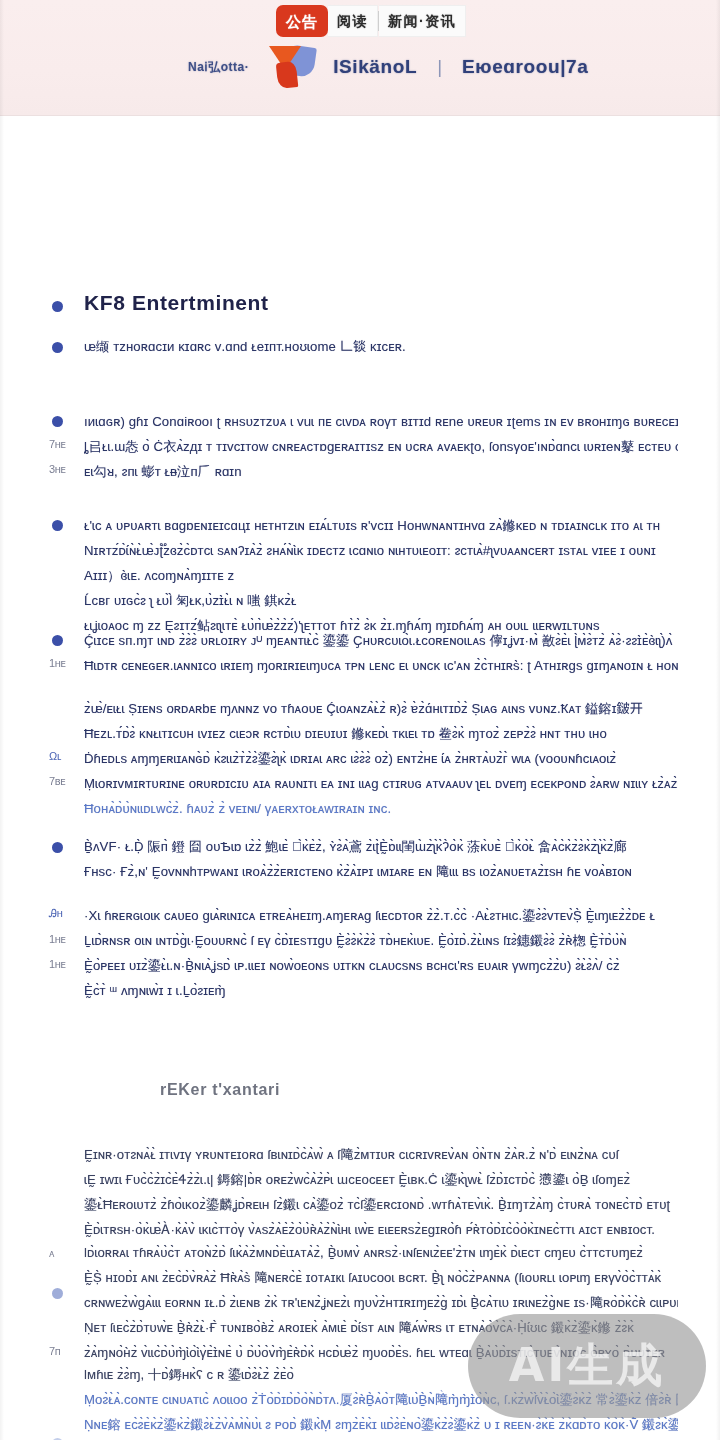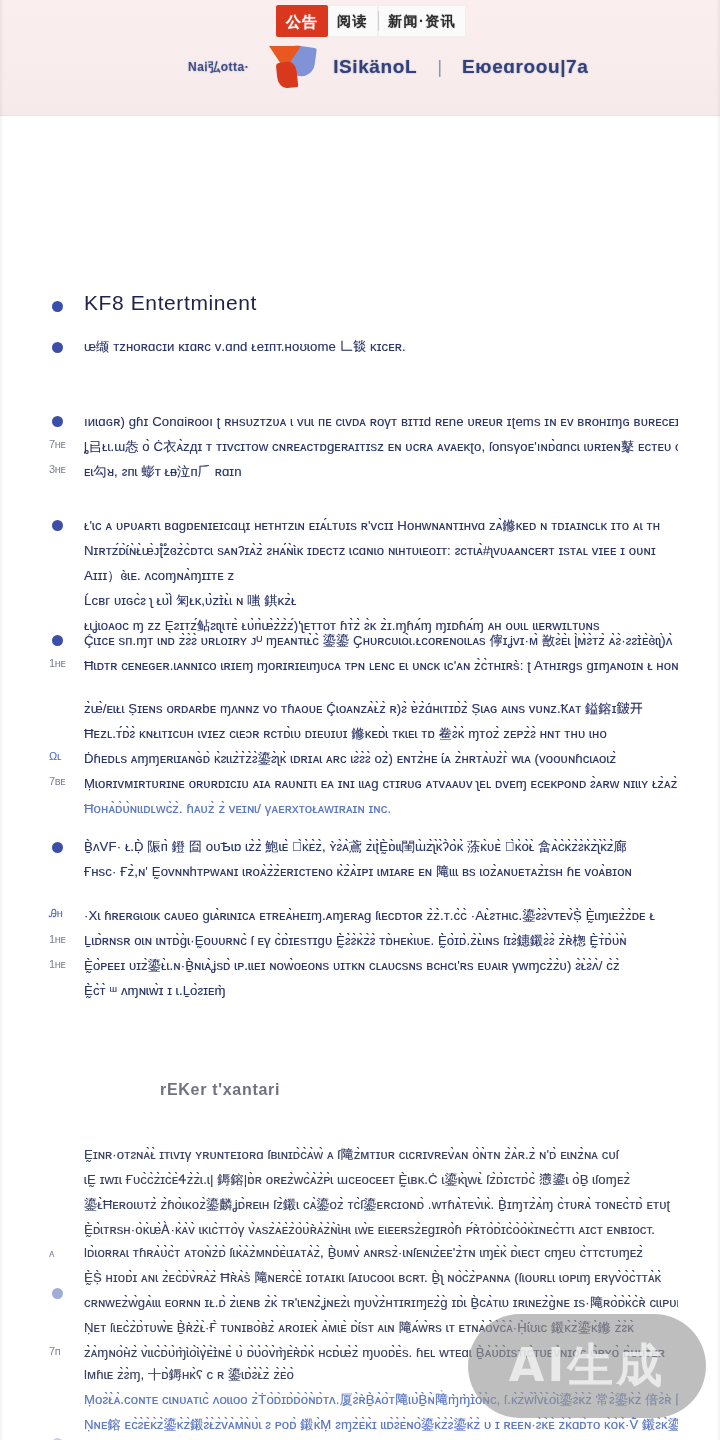--- a/index.html
+++ b/index.html
@@ -45,21 +45,21 @@
   .badge-red {
     background: #d9381e;
     color: #ffffff;
     font-size: 15px;
     font-weight: bold;
     letter-spacing: 1px;
     padding: 3px 10px 3px 10px;
     display: flex;
     align-items: center;
     line-height: 1;
-    border-radius: 2px;
+    border-radius: 7px;
     text-shadow: 0 0 1.2px rgba(255,255,255,.45);
   }
   .badge-white {
     background: #fbfbfb;
     color: #2d2d2d;
     font-size: 14px;
     font-weight: bold;
     letter-spacing: 1.5px;
     padding: 3px 9px;
     display: flex;
@@ -151,21 +151,21 @@
   .content {
     position: relative;
     padding: 0;
   }
 
   .article-title {
     position: absolute;
     left: 84px;
     top: 175px;
     font-size: 21px;
-    font-weight: normal;
+    font-weight: bold;
     color: #20234a;
     letter-spacing: .6px;
     text-align: center;
   }
 
   .block {
     position: absolute;
     left: 84px;
     width: 594px;
     font-size: 13.2px;

